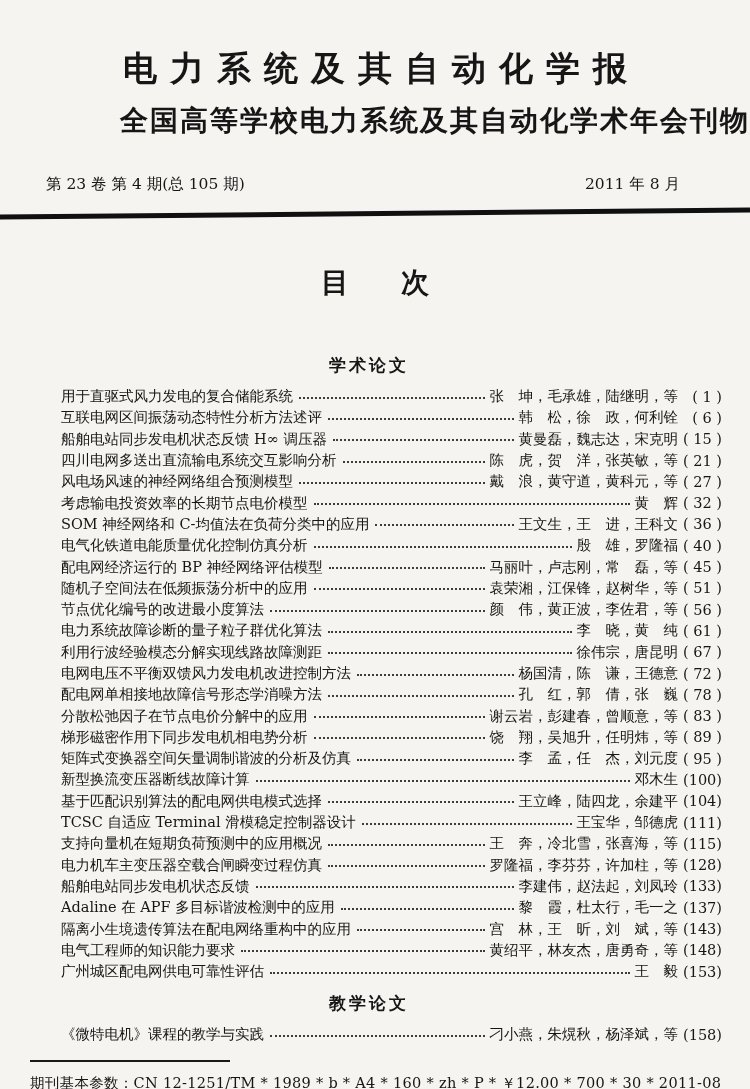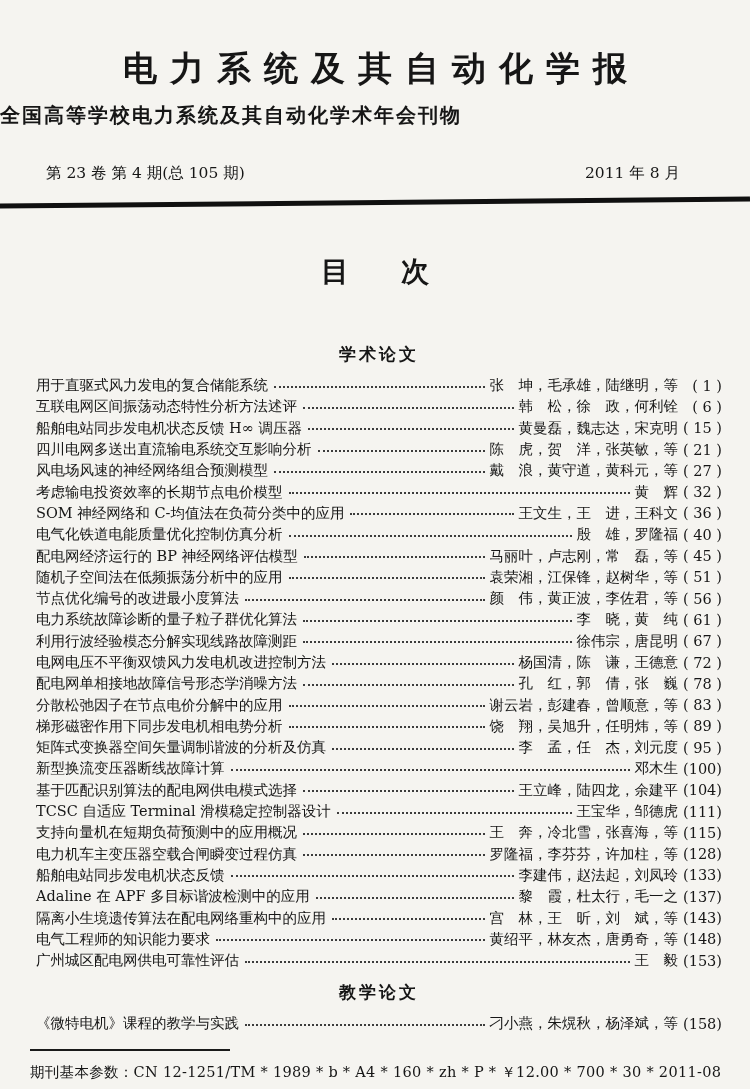--- a/index.html
+++ b/index.html
@@ -19,24 +19,24 @@
     text-align:center;
     font-family:"DejaVu Sans","Liberation Sans",sans-serif;
     font-weight:bold;
     font-size:34px;
     letter-spacing:13px;
     text-indent:13px;
     white-space:nowrap;
   }
   .jsubtitle{
     margin:10px 0 0 0;
-    text-align:left;
+    text-align:right;
     font-family:"DejaVu Sans","Liberation Sans",sans-serif;
     font-weight:bold;
-    font-size:20px;
+    font-size:28px;
     letter-spacing:2px;
     white-space:nowrap;
   }
   .issue-row{
     margin-top:34px;
     padding:0 70px 0 46px;
     display:flex;
     justify-content:space-between;
     font-size:15.5px;
   }
@@ -61,29 +61,29 @@
     text-align:center;
     font-family:"DejaVu Sans","Liberation Sans",sans-serif;
     font-weight:bold;
     font-size:17px;
     letter-spacing:3px;
     margin:10px 0 9px 0;
   }
   #sections{margin-top:52px;}
 
   
-  .entries-block{padding:0 28px 0 36px;}
+  .entries-block{padding:0 28px 0 16px;}
   .entry{
     display:flex;
     align-items:center;
     height:21.3px;
     font-size:14.5px;
     white-space:nowrap;
   }
-  .entry .t{flex:0 0 auto;}
+  .entry .t{flex:0 0 auto;margin-left:45px;}
   .entry .leader{
     flex:1 1 auto;
     min-width:10px;
     margin:0 5px 0 6px;
     height:8px;
     border-bottom:2px dotted #3c3c3c;
     transform:translateY(-3px);
   }
   .entry .a{flex:0 0 auto;}
   .entry .p{flex:0 0 auto; display:inline-block; min-width:44px; text-align:right;}

